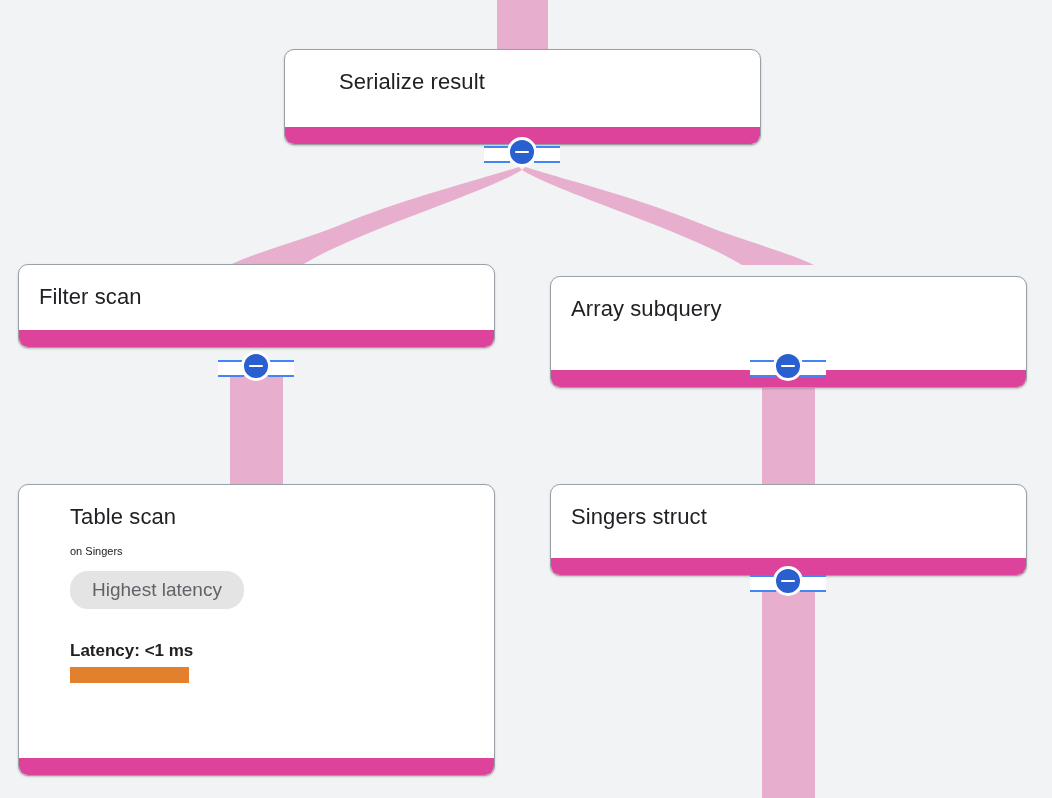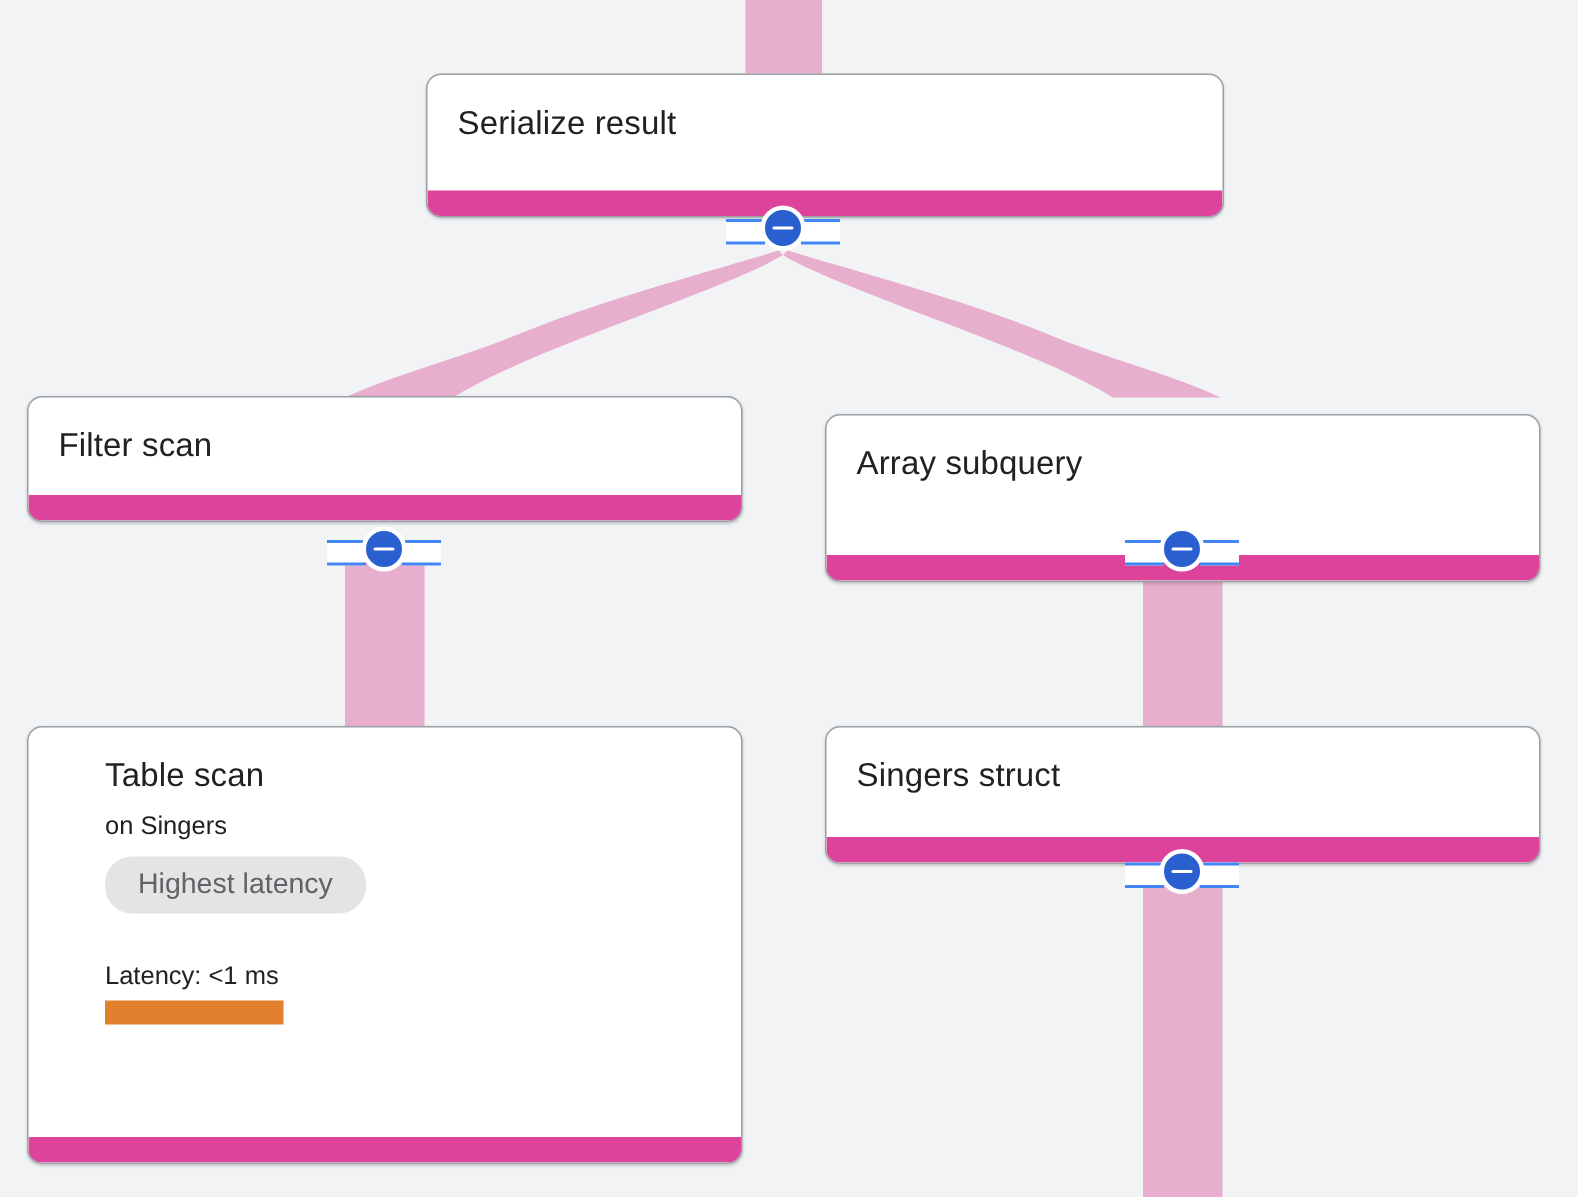--- a/index.html
+++ b/index.html
@@ -40,21 +40,21 @@
   }
   .node-title {
     font-size: 22px;
     font-weight: 500;
     color: #202124;
     letter-spacing: .1px;
     line-height: 28px;
     white-space: nowrap;
   }
   .node-subtitle {
-    font-size: 17px;
+    font-size: 11px;
     font-weight: 400;
     color: #202124;
     line-height: 24px;
     margin-top: 8px;
     white-space: nowrap;
   }
   .badges {
     margin-top: 8px;
   }
   .badge {
@@ -73,20 +73,21 @@
     margin-top: 6px;
   }
   .metric {
     width: 212px;
   }
   .metric-label {
     font-size: 17px;
     color: #202124;
     line-height: 22px;
     white-space: nowrap;
+    font-weight: bold;
   }
   .metric-bar-track {
     margin-top: 5px;
     height: 16px;
     width: 100%;
   }
   .metric-bar-fill {
     height: 16px;
     background: #e2802e;
   }
@@ -154,21 +155,21 @@
   <svg id="edges" viewBox="0 0 1052 798" xmlns="http://www.w3.org/2000/svg">
       <path d="M 497 -4 L 497 49 L 548 49 L 548 -4 Z" fill="#e8aece"></path>
       <path d="M 519 167 C 470 182 400 200 340 225 C 300 241 262 250 230 265 L 302 265 C 330 248 370 232 420 213 C 470 194 506 180 522 170 Z" fill="#e8aece"></path>
       <path d="M 525 167 C 574 182 644 200 704 225 C 744 241 782 250 814 265 L 742 265 C 714 248 674 232 624 213 C 574 194 538 180 522 170 Z" fill="#e8aece"></path>
       <path d="M 230 360 L 283 360 L 283 484 L 230 484 Z" fill="#e8aece"></path>
       <path d="M 762 360 L 815 360 L 815 484 L 762 484 Z" fill="#e8aece"></path>
       <path d="M 762 576 L 815 576 L 815 802 L 762 802 Z" fill="#e8aece"></path>
     </svg>
 
   <div id="nodes">
-      <div class="node" style="left: 284px; top: 49px; width: 532px; height: 96px;">
+      <div class="node" style="left: 284px; top: 49px; width: 477px; height: 96px; padding-left: 34px;">
         <div class="node-body">
           <div class="node-title">Serialize result</div>
         </div>
         <div class="node-footer"></div>
       </div>
       <div class="node" style="left: 18px; top: 264px; width: 477px; height: 84px;">
         <div class="node-body">
           <div class="node-title">Filter scan</div>
         </div>
         <div class="node-footer"></div>

